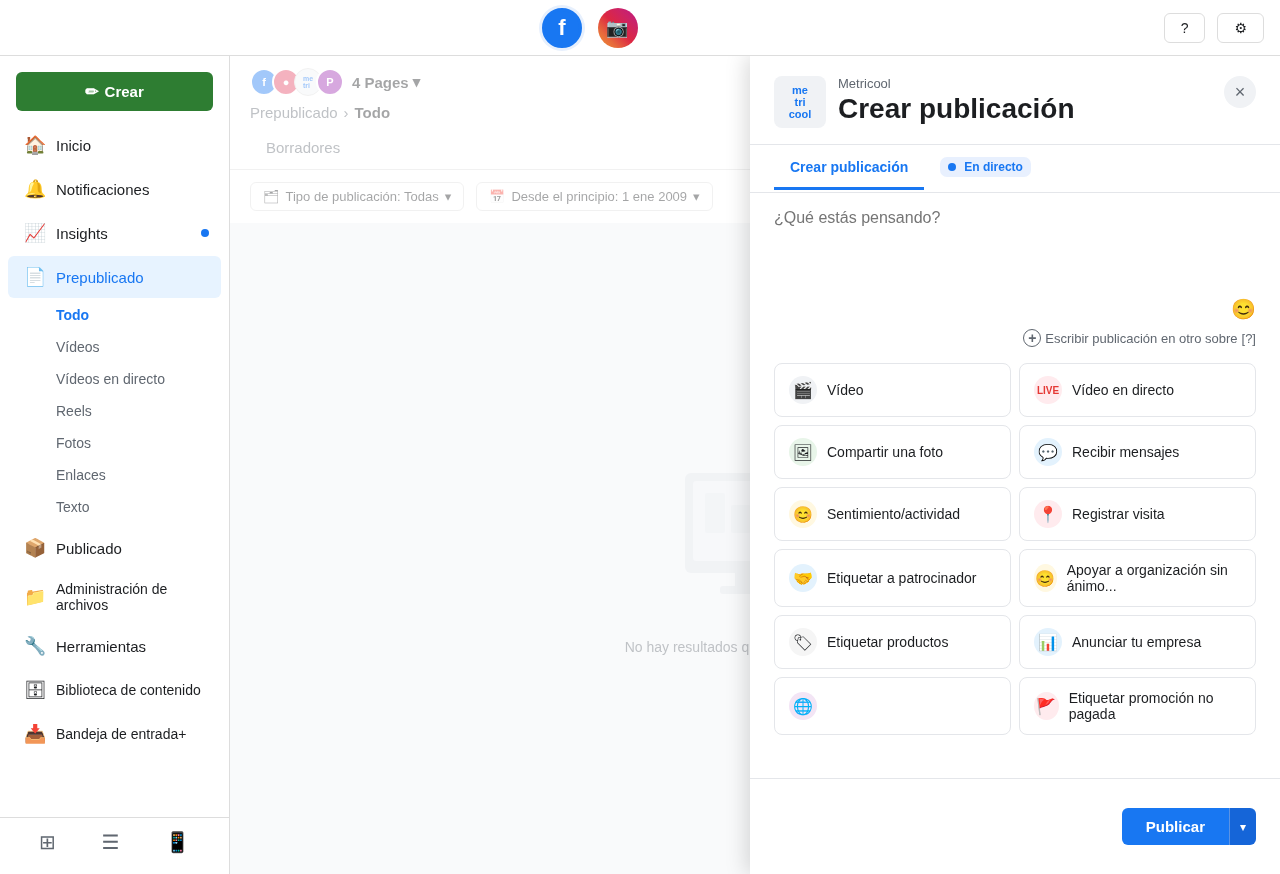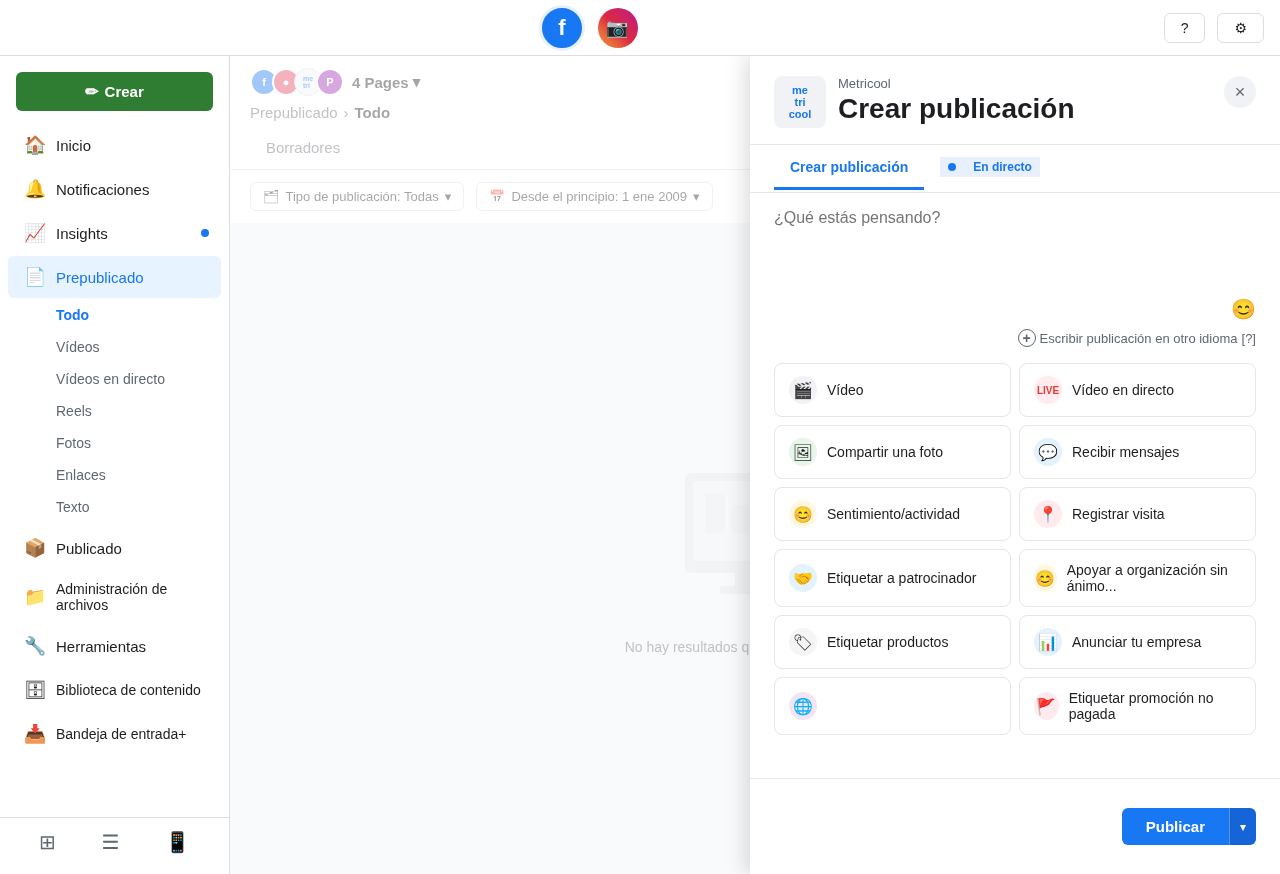--- a/index.html
+++ b/index.html
@@ -320,25 +320,25 @@
       cursor: pointer;
       color: #606770;
       border-bottom: 3px solid transparent;
     }
     .drawer-tab.active {
       color: #1877f2;
       border-bottom: 3px solid #1877f2;
       font-weight: 600;
     }
     .live-badge {
-      display: flex; align-items: center; gap: 17px;
+      display: flex; align-items: center; gap: 8px;
       background: #e8f0fe;
       color: #1877f2;
       padding: 3px 8px;
-      border-radius: 0;
+      border-radius: 7px;
       font-size: 12px;
       font-weight: 600;
     }
     .live-badge .live-dot {
       width: 8px; height: 8px;
       background: #1877f2;
       border-radius: 50%;
     }
     .drawer-body {
       flex: 1;
@@ -609,21 +609,21 @@
       </div>
 
       <div class="drawer-body" style="position:relative;">
         <textarea class="post-input-area" placeholder="¿Qué estás pensando?" style=""></textarea>
         
         <div style="display:flex;justify-content:flex-end;margin-top:4px;align-items:center;gap:6px;">
           <span style="font-size:20px;cursor:pointer;">😊</span>
         </div>
         <div class="write-in-language">
           <span class="plus-circle">+</span>
-          <span>Escribir publicación en otro idioma</span>
+          <span>Escribir publicación en otro sobre</span>
           <span>[?]</span>
         </div>
 
         <div class="action-grid">
 
           <div class="action-item">
             <span class="action-icon" style="background:#f0f2f5;">🎬</span>
             <span>Vídeo</span>
           </div>
 

